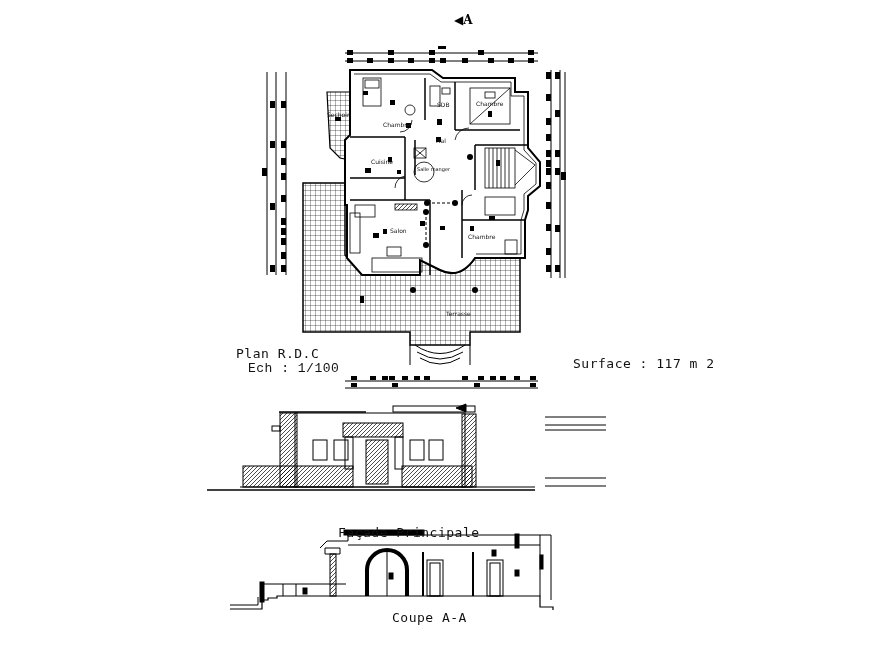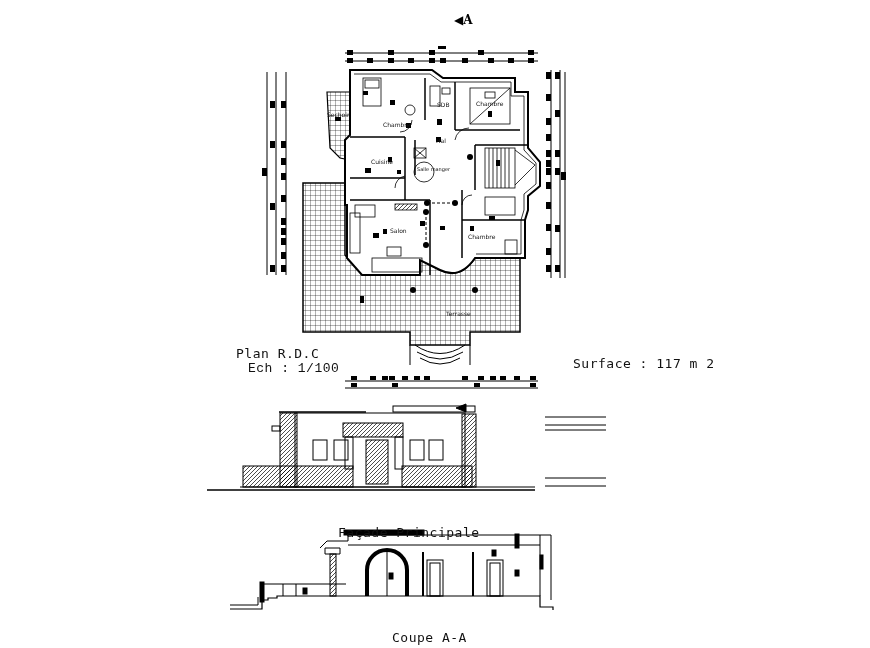--- a/index.html
+++ b/index.html
@@ -302,13 +302,13 @@
 <div class="room" style="left:468px;top:233px;">Chambre</div>
 <div class="room" style="left:437px;top:101px;">SDB</div>
 <div class="room" style="left:327px;top:111px;">Sechoir</div>
 <div class="room" style="left:371px;top:158px;">Cuisine</div>
 <div class="room" style="left:436px;top:137px;">Hal</div>
 <div class="room" style="left:417px;top:166px;font-size:5px;">Salle manger</div>
 <div class="room" style="left:390px;top:227px;">Salon</div>
 <div class="room" style="left:446px;top:310px;">Terrasse</div>
 
 <div class="lbl big" style="left:338px;top:497px;margin-top:28px;">Façade Principale</div>
-<div class="lbl big" style="left:392px;top:630px;">Coupe   A-A</div>
+<div class="lbl big" style="left:392px;top:610px;">Coupe   A-A</div>
 
 </body></html>

